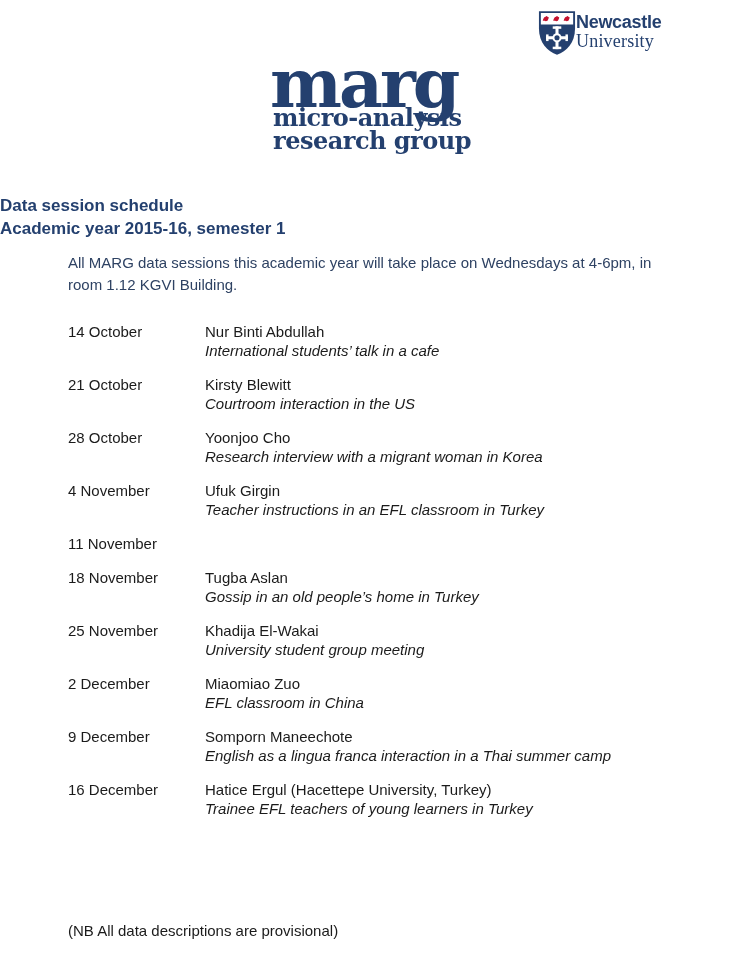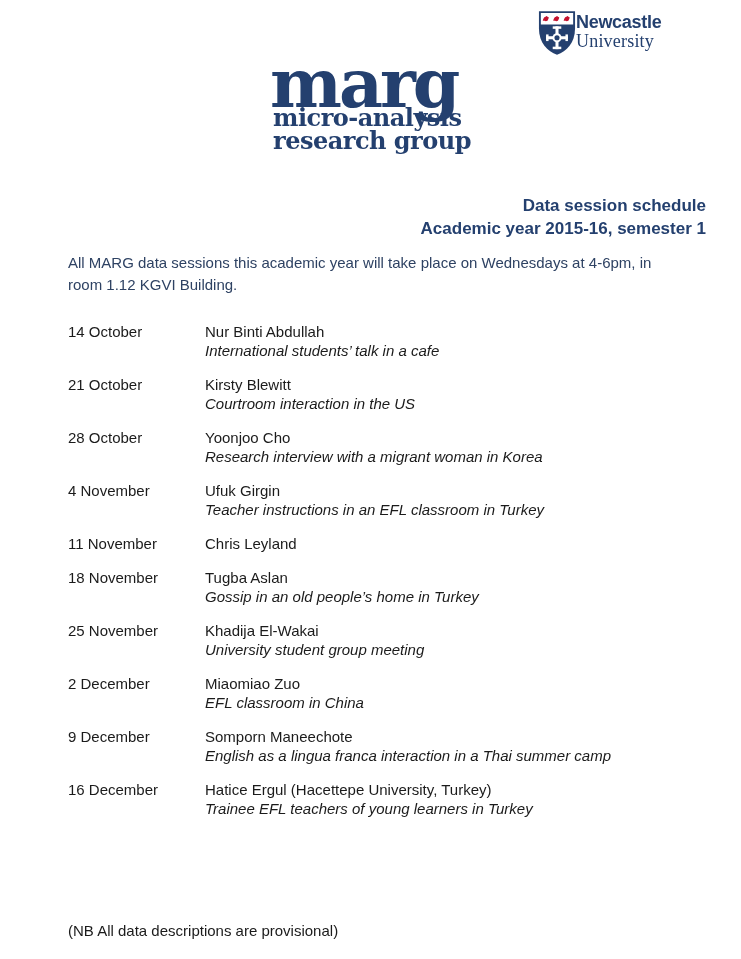--- a/index.html
+++ b/index.html
@@ -41,21 +41,21 @@
   .marg-word{
     font-size:68px;line-height:0.82;letter-spacing:-3px;
   }
   .marg-sub{
     font-size:24px;line-height:23px;letter-spacing:-0.5px;margin-left:3px;
   }
   .marg-sub.first{margin-top:-6px;}
   
   .title{
     position:absolute;top:194px;left:0;width:706px;
-    text-align:right;color:var(--navy);
+    text-align:left;color:var(--navy);
     font-weight:bold;font-size:17px;line-height:23px;
   }
   
   .intro{
     position:absolute;top:252px;left:68px;width:616px;
     color:var(--intro);font-size:15px;line-height:22px;
   }
   .intro b{font-weight:normal;}
   
   .schedule{
@@ -144,21 +144,20 @@
     <div class="date">4 November</div>
     <div class="details">
       <div class="presenter">Ufuk Girgin</div>
       <div class="topic">Teacher instructions in an EFL classroom in Turkey</div>
     </div>
   </div>
 
   <div class="session">
     <div class="date">11 November</div>
     <div class="details">
-      <div class="presenter">Chris Leyland</div>
     </div>
   </div>
 
   <div class="session">
     <div class="date">18 November</div>
     <div class="details">
       <div class="presenter">Tugba Aslan</div>
       <div class="topic">Gossip in an old people’s home in Turkey</div>
     </div>
   </div>

